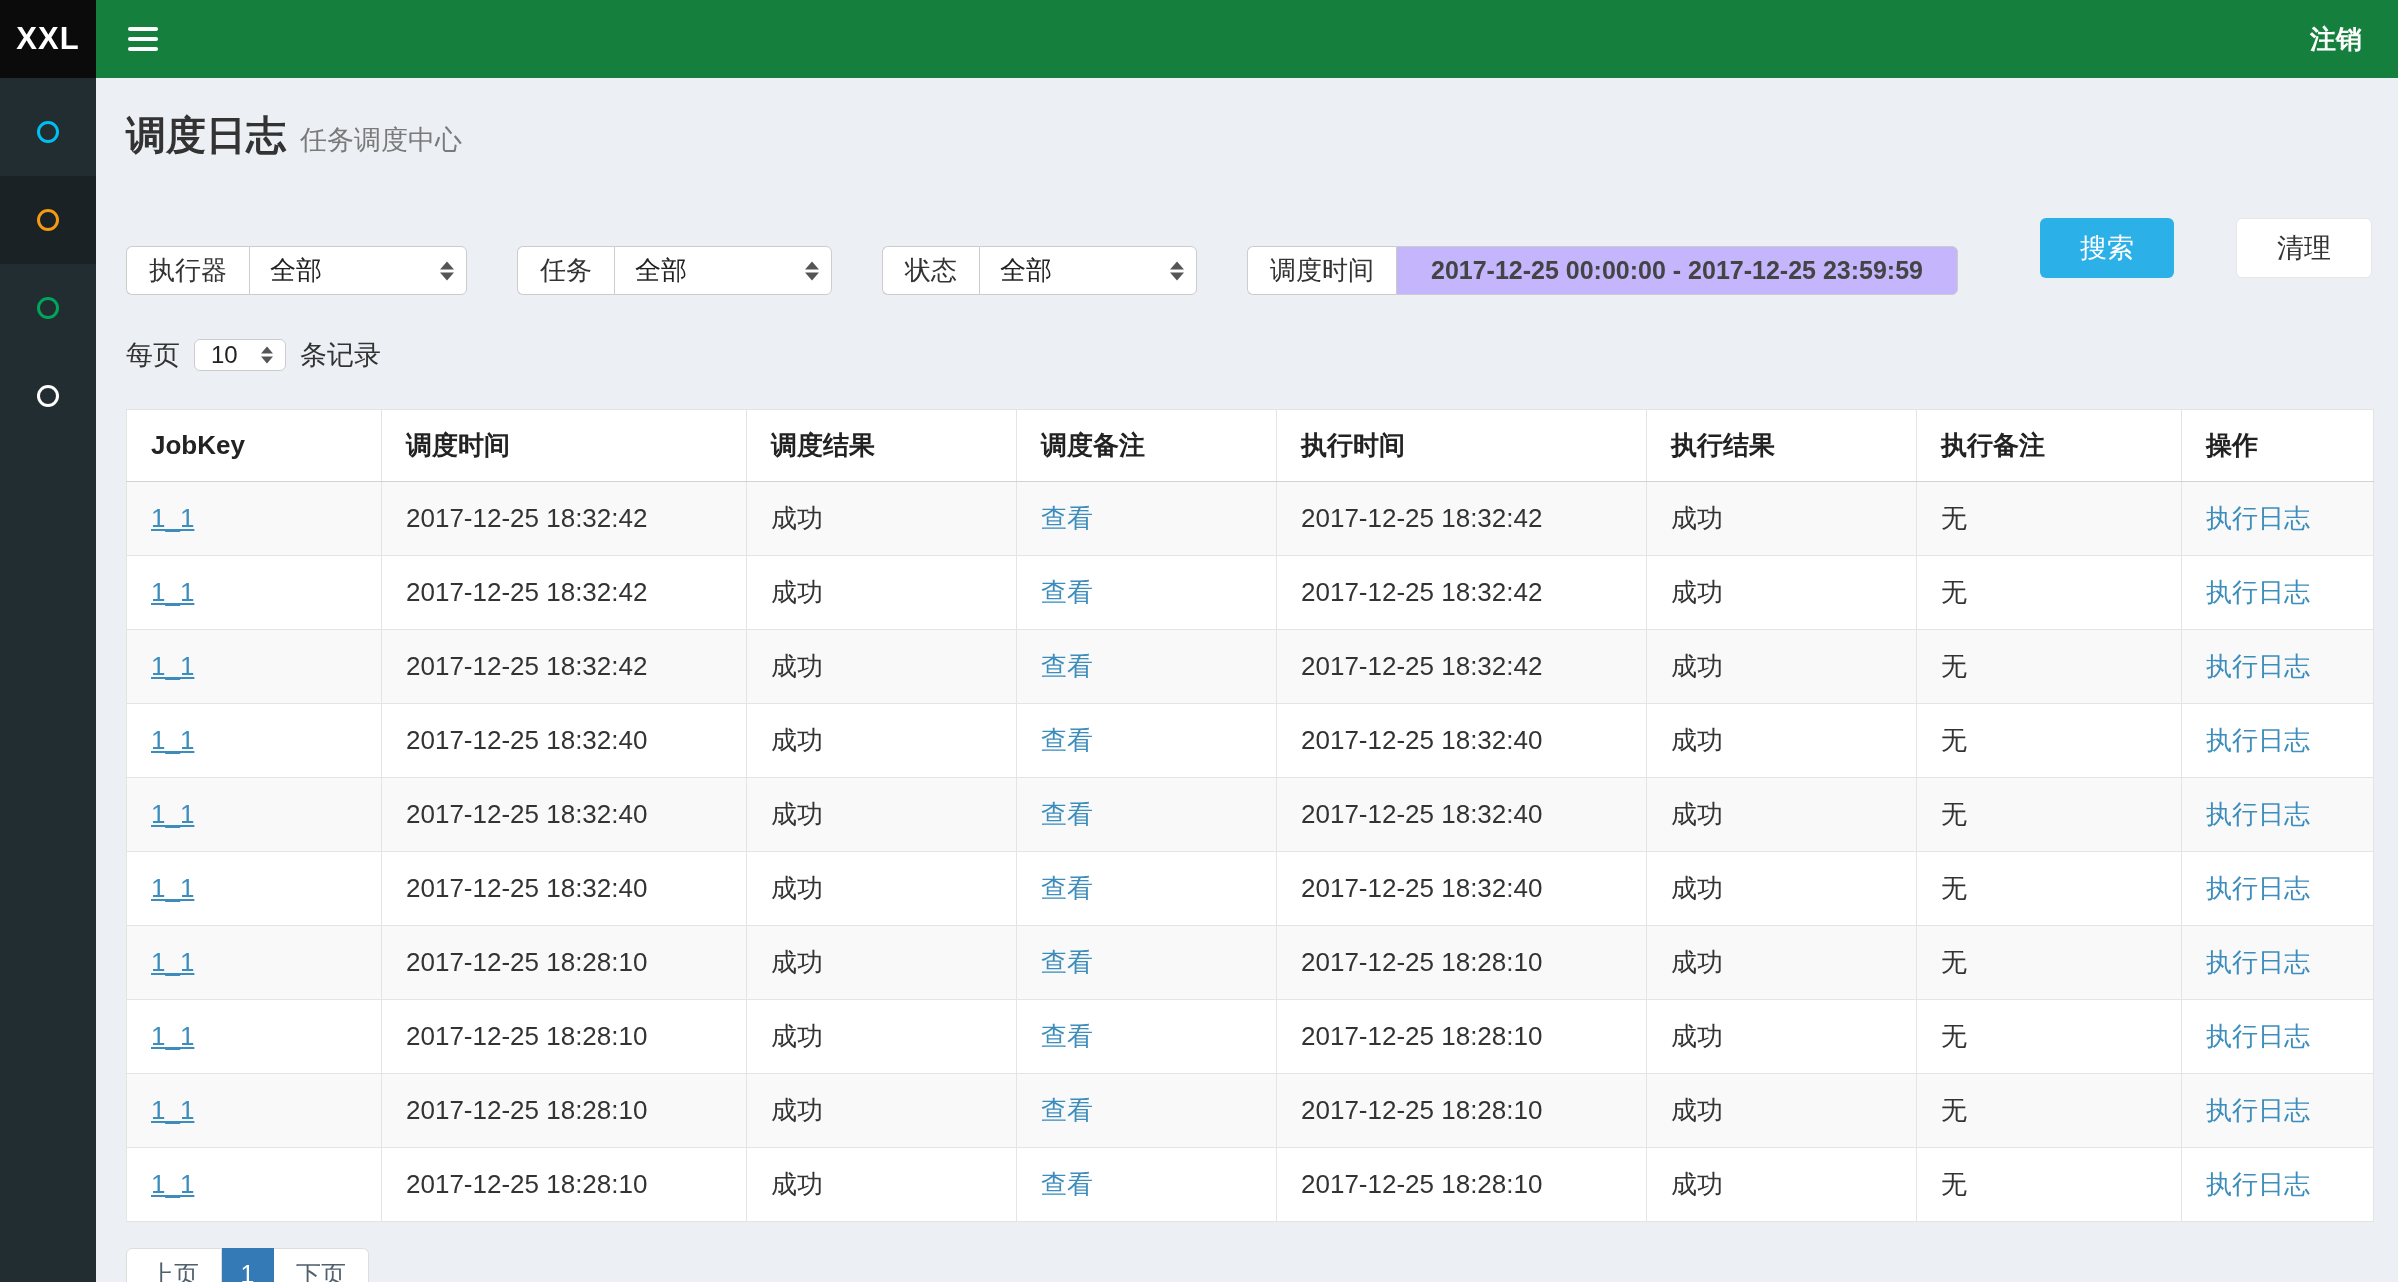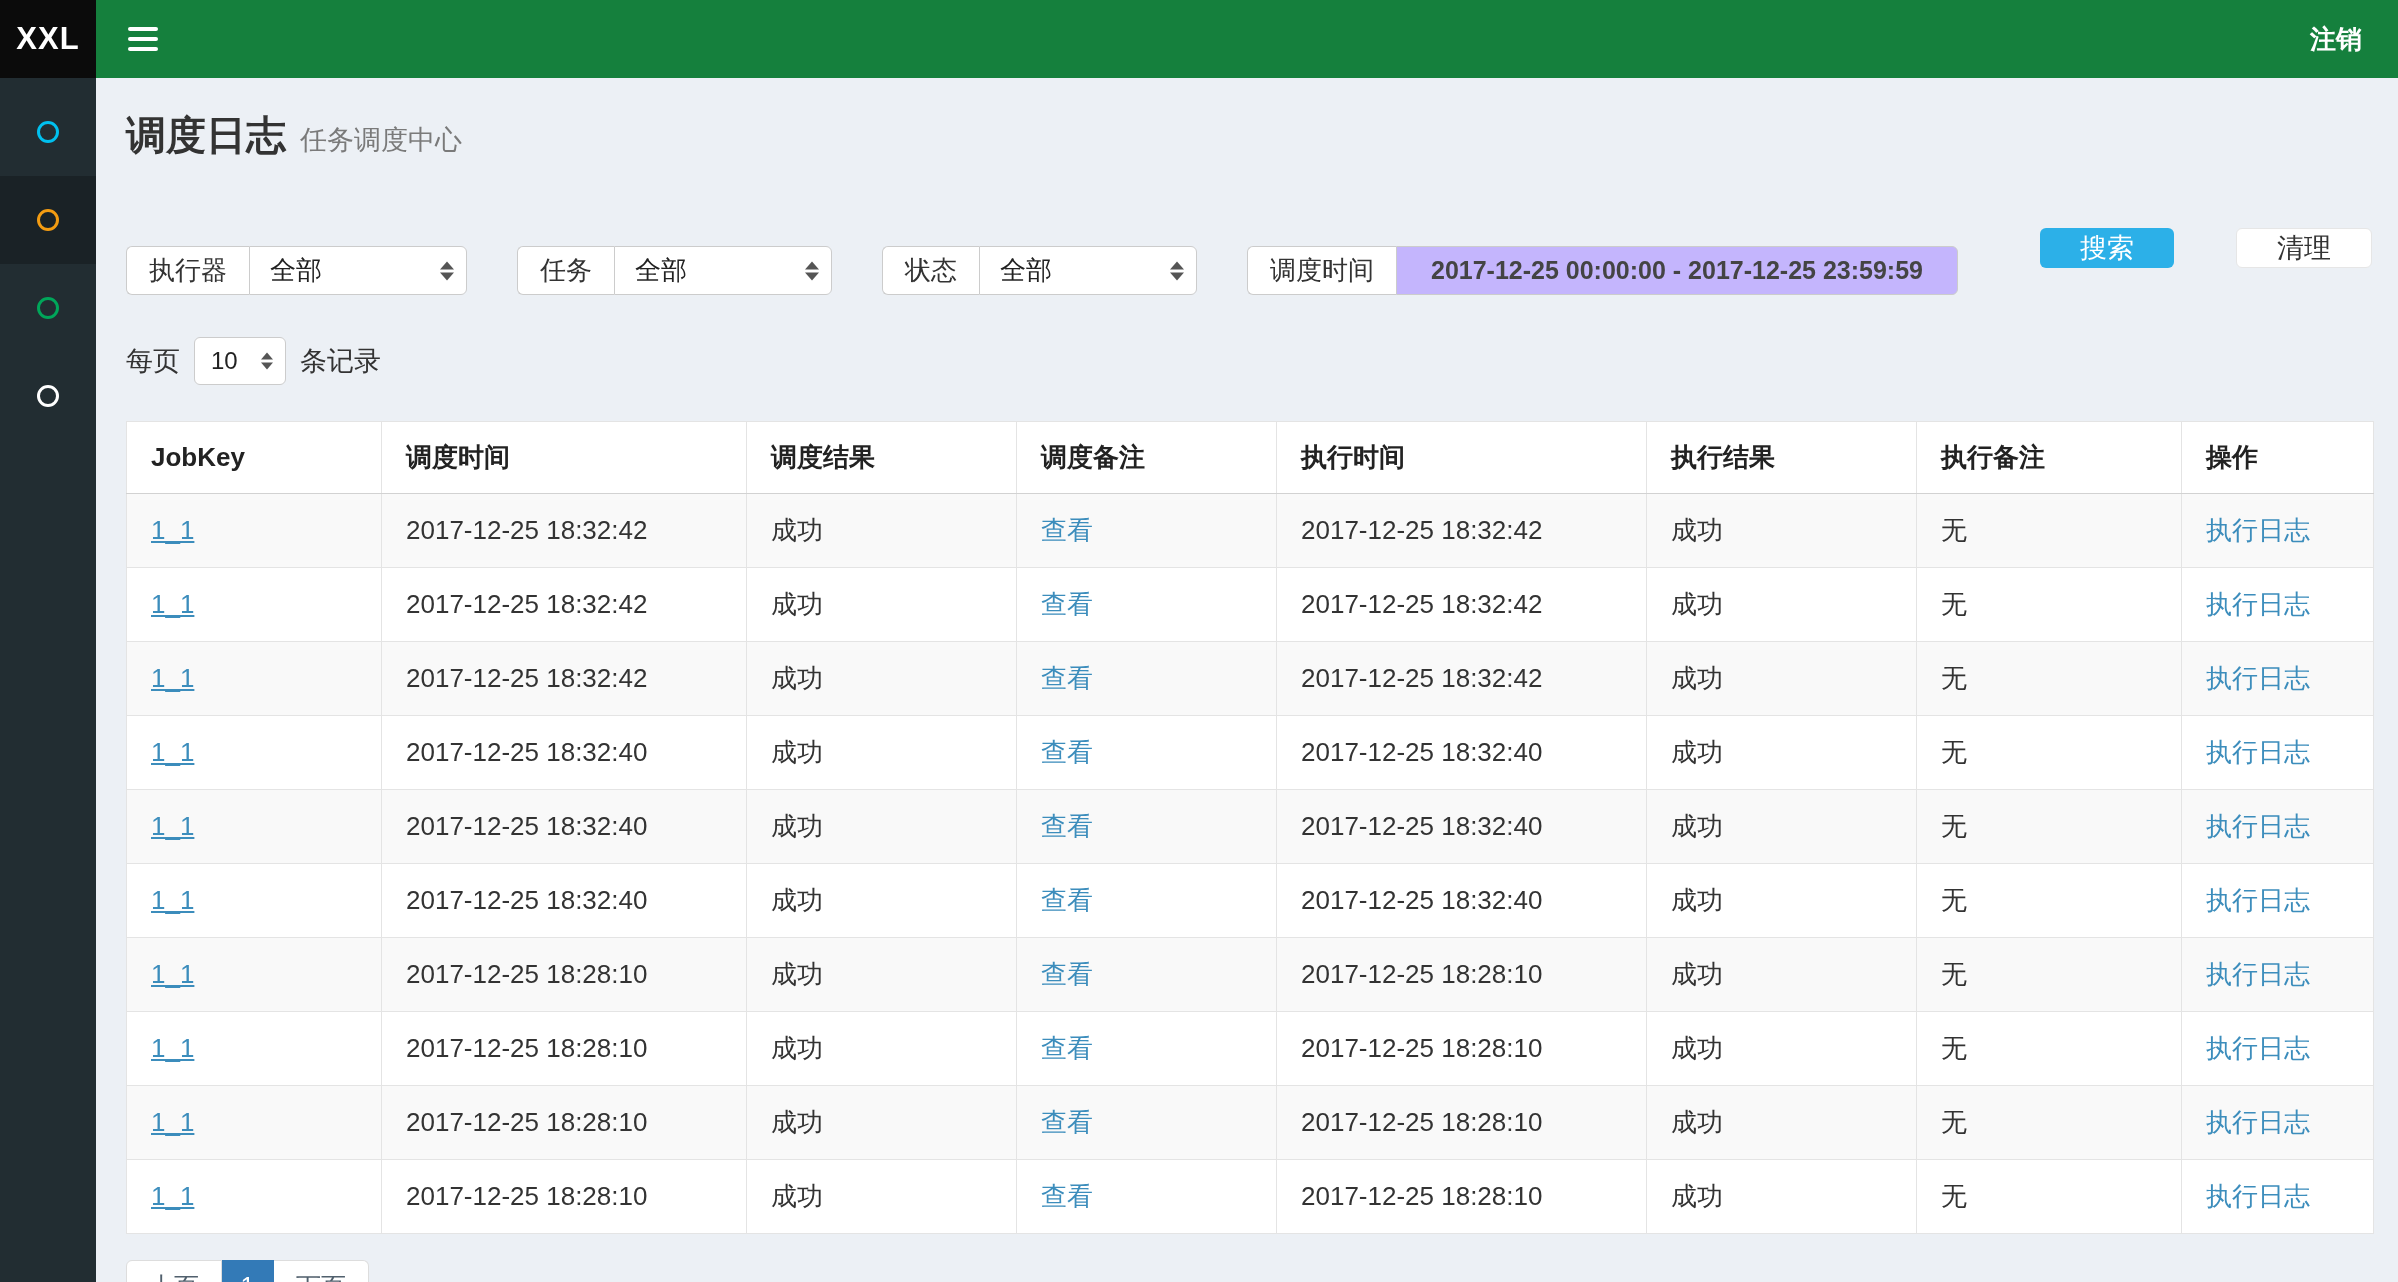--- a/index.html
+++ b/index.html
@@ -30,32 +30,32 @@
 
   .page-header { display:flex; align-items:baseline; }
   .page-title { font-size:40px; font-weight:700; color:#333; }
   .page-subtitle { font-size:27px; color:#7a7a7a; margin-left:14px; font-weight:400; }
 
   
   .filter-row { display:flex; align-items:center; margin-top:38px; }
   .input-group { display:flex; height:49px; margin-right:50px;margin-top:45px; }
   .addon { background:#fff; border:1px solid #ccc; border-right:0; display:flex; align-items:center; padding:0 22px; font-size:26px; color:#333; border-radius:6px 0 0 6px; white-space:nowrap; }
   .select { position:relative; background:#fff; border:1px solid #ccc; border-radius:0 6px 6px 0; display:flex; align-items:center; padding:0 58px 0 20px; font-size:26px; color:#222; min-width:218px; cursor:pointer; }
-  .select.small { border-radius:6px; min-width:92px; height:48px; padding:0 46px 0 16px; font-size:24px;text-align:right; }
+  .select.small { border-radius:6px; min-width:92px; height:32px; padding:0 46px 0 16px; font-size:24px;text-align:right; }
   .stepper { position:absolute; right:12px; top:50%; transform:translateY(-50%); display:flex; flex-direction:column; align-items:center; gap:3px; }
   .tri { width:0; height:0; border-left:7px solid transparent; border-right:7px solid transparent; }
   .tri.up { border-bottom:8px solid #555; }
   .tri.down { border-top:8px solid #555; }
   .select.small .tri { border-left-width:6px; border-right-width:6px; }
   .select.small .tri.up { border-bottom-width:7px; }
   .select.small .tri.down { border-top-width:7px; }
 
   .date-input { background:#c4b5fd; border:1px solid #ccc; border-radius:0 6px 6px 0; width:562px; display:flex; align-items:center; justify-content:center; font-size:25px; color:#444; cursor:pointer;font-weight:bold; }
   .flex-spacer { flex:1; }
-  .btn { height:40px; font-size:27px; border-radius:6px; cursor:pointer; display:flex; align-items:center; justify-content:center; padding:0 40px; border:0; }
+  .btn { height:60px; font-size:27px; border-radius:6px; cursor:pointer; display:flex; align-items:center; justify-content:center; padding:0 40px; border:0; }
   .btn-search { background:#2cb0e8; color:#fff; margin-right:62px; }
   .btn-clear { background:#fff; color:#333; border:1px solid #e6e6e6; }
 
   
   .pagesize-row { display:flex; align-items:center; margin-top:42px; font-size:27px; color:#333; }
   .pagesize-row .select { margin:0 14px; }
 
   
   .table-wrap { margin-top:36px; }
   table.log-table { width:100%; border-collapse:collapse; background:#000000; table-layout:fixed; font-size:26px; }

